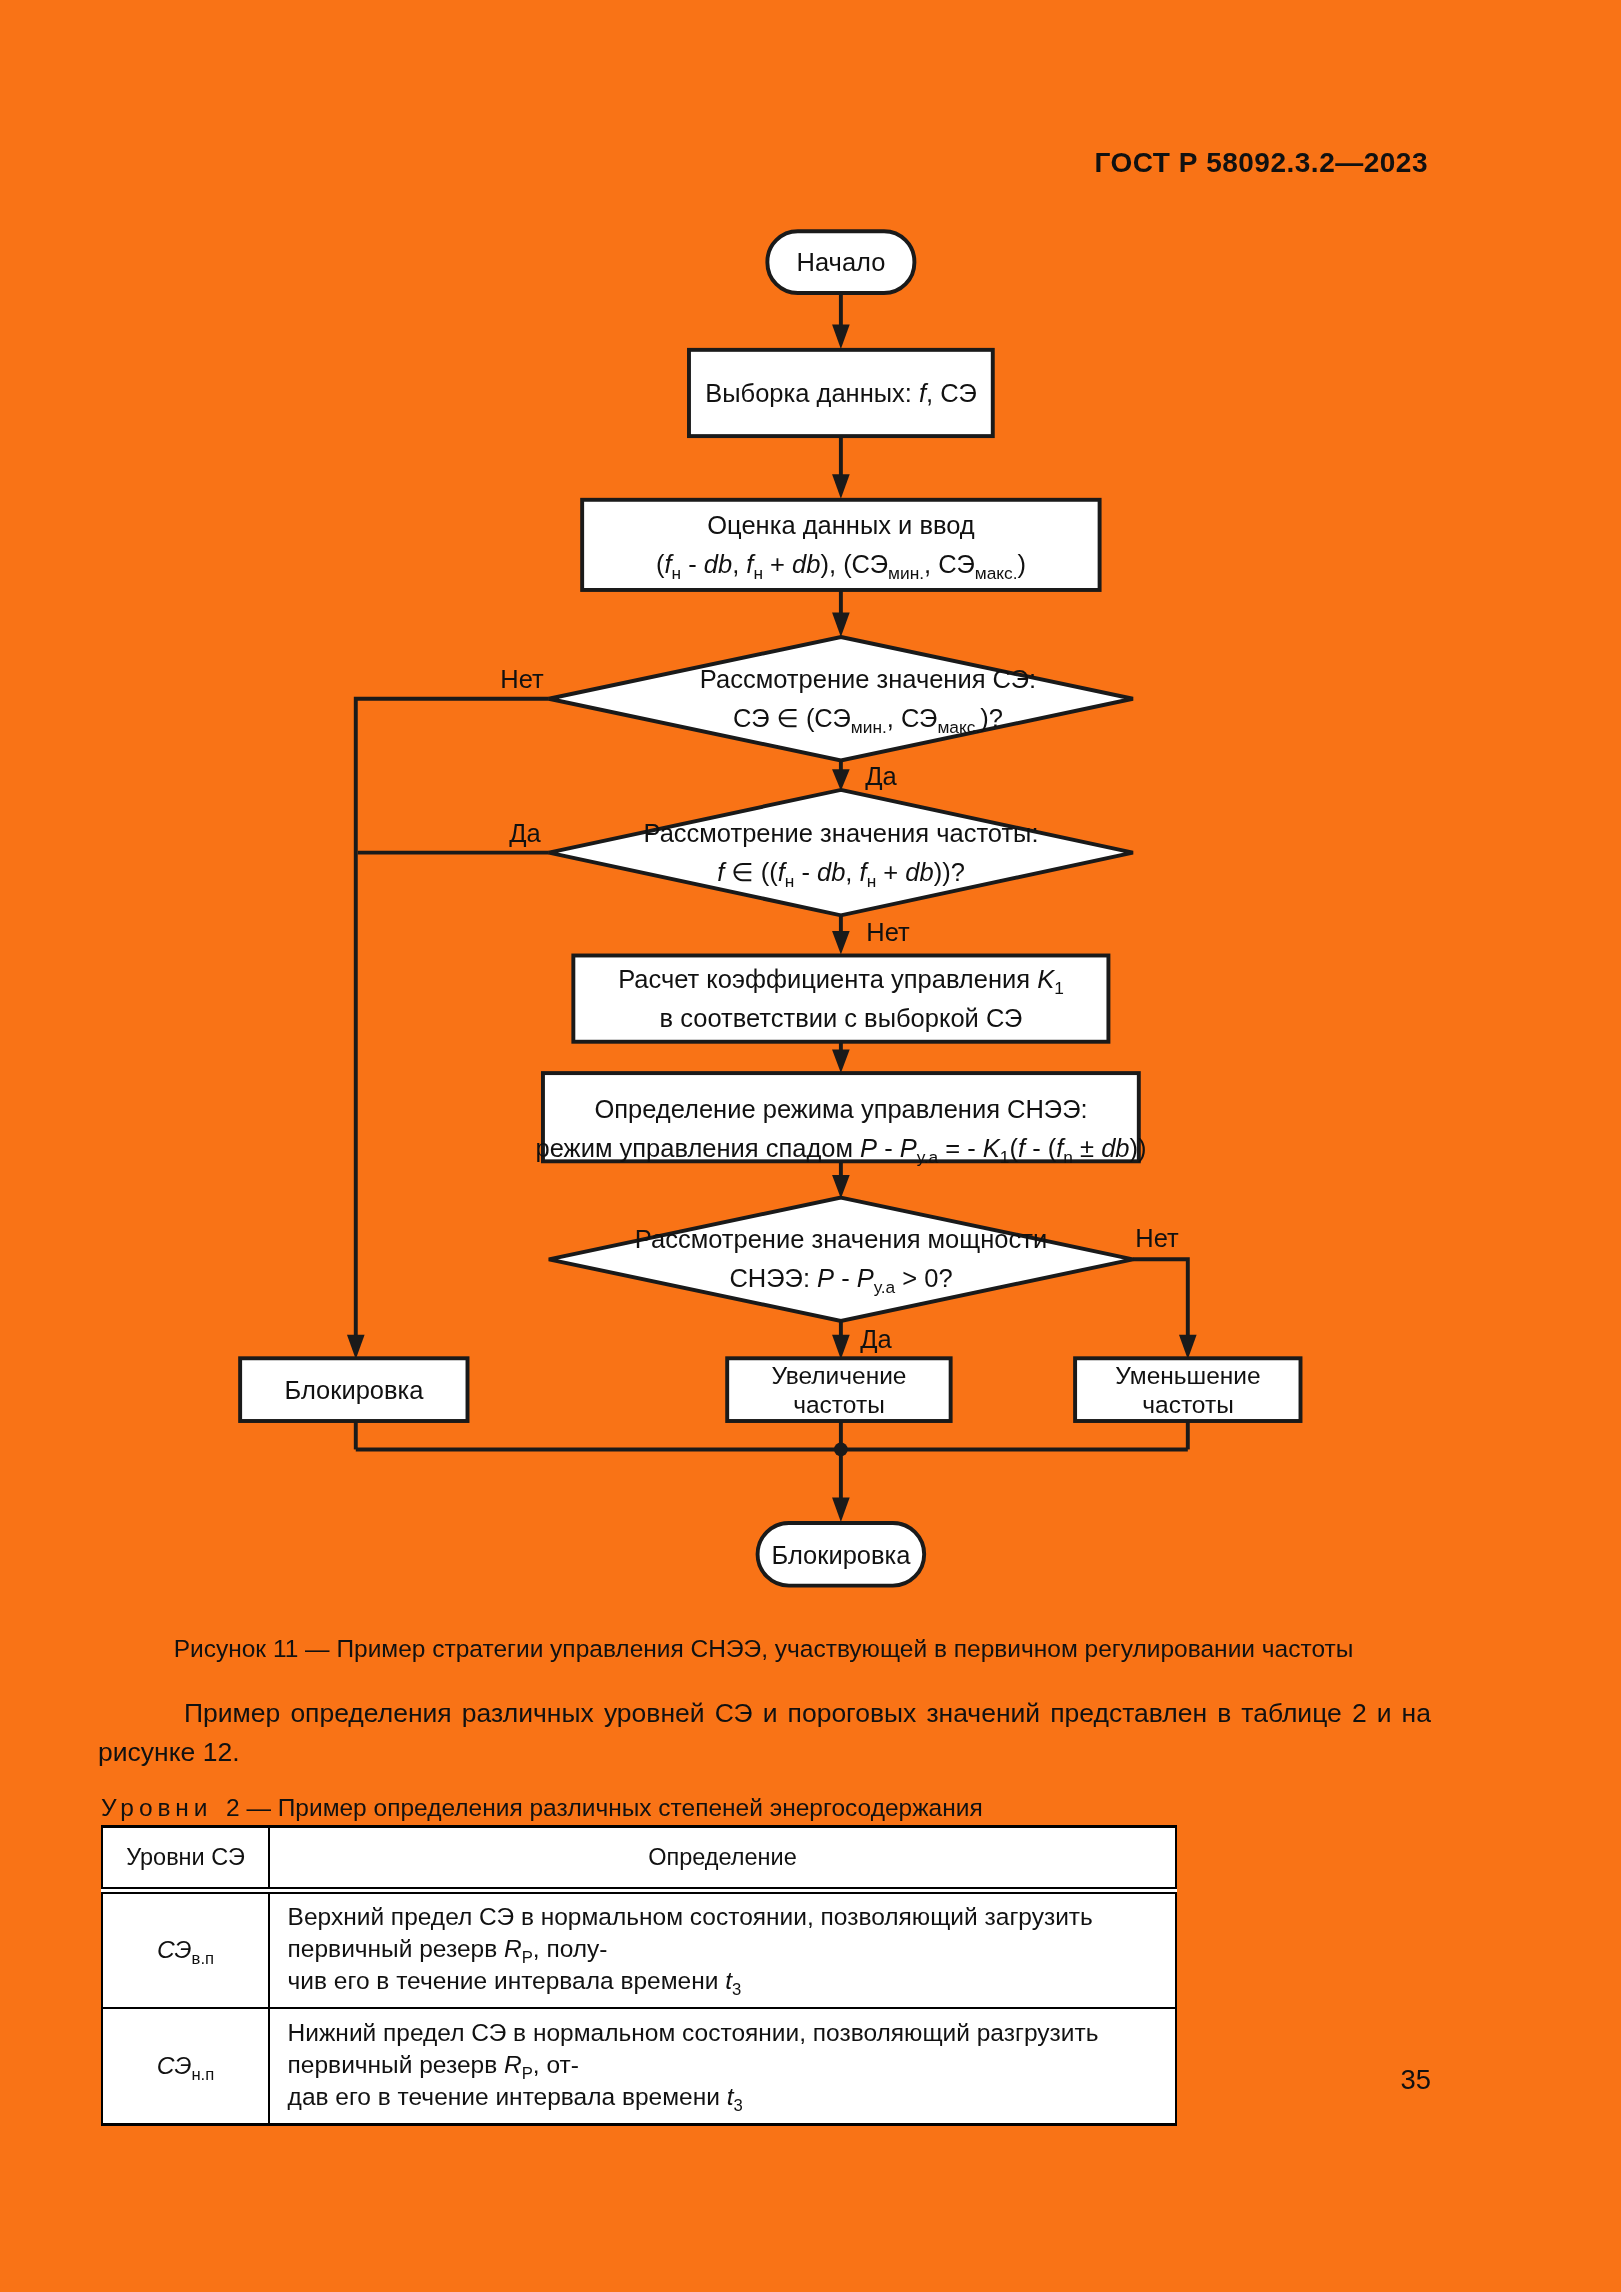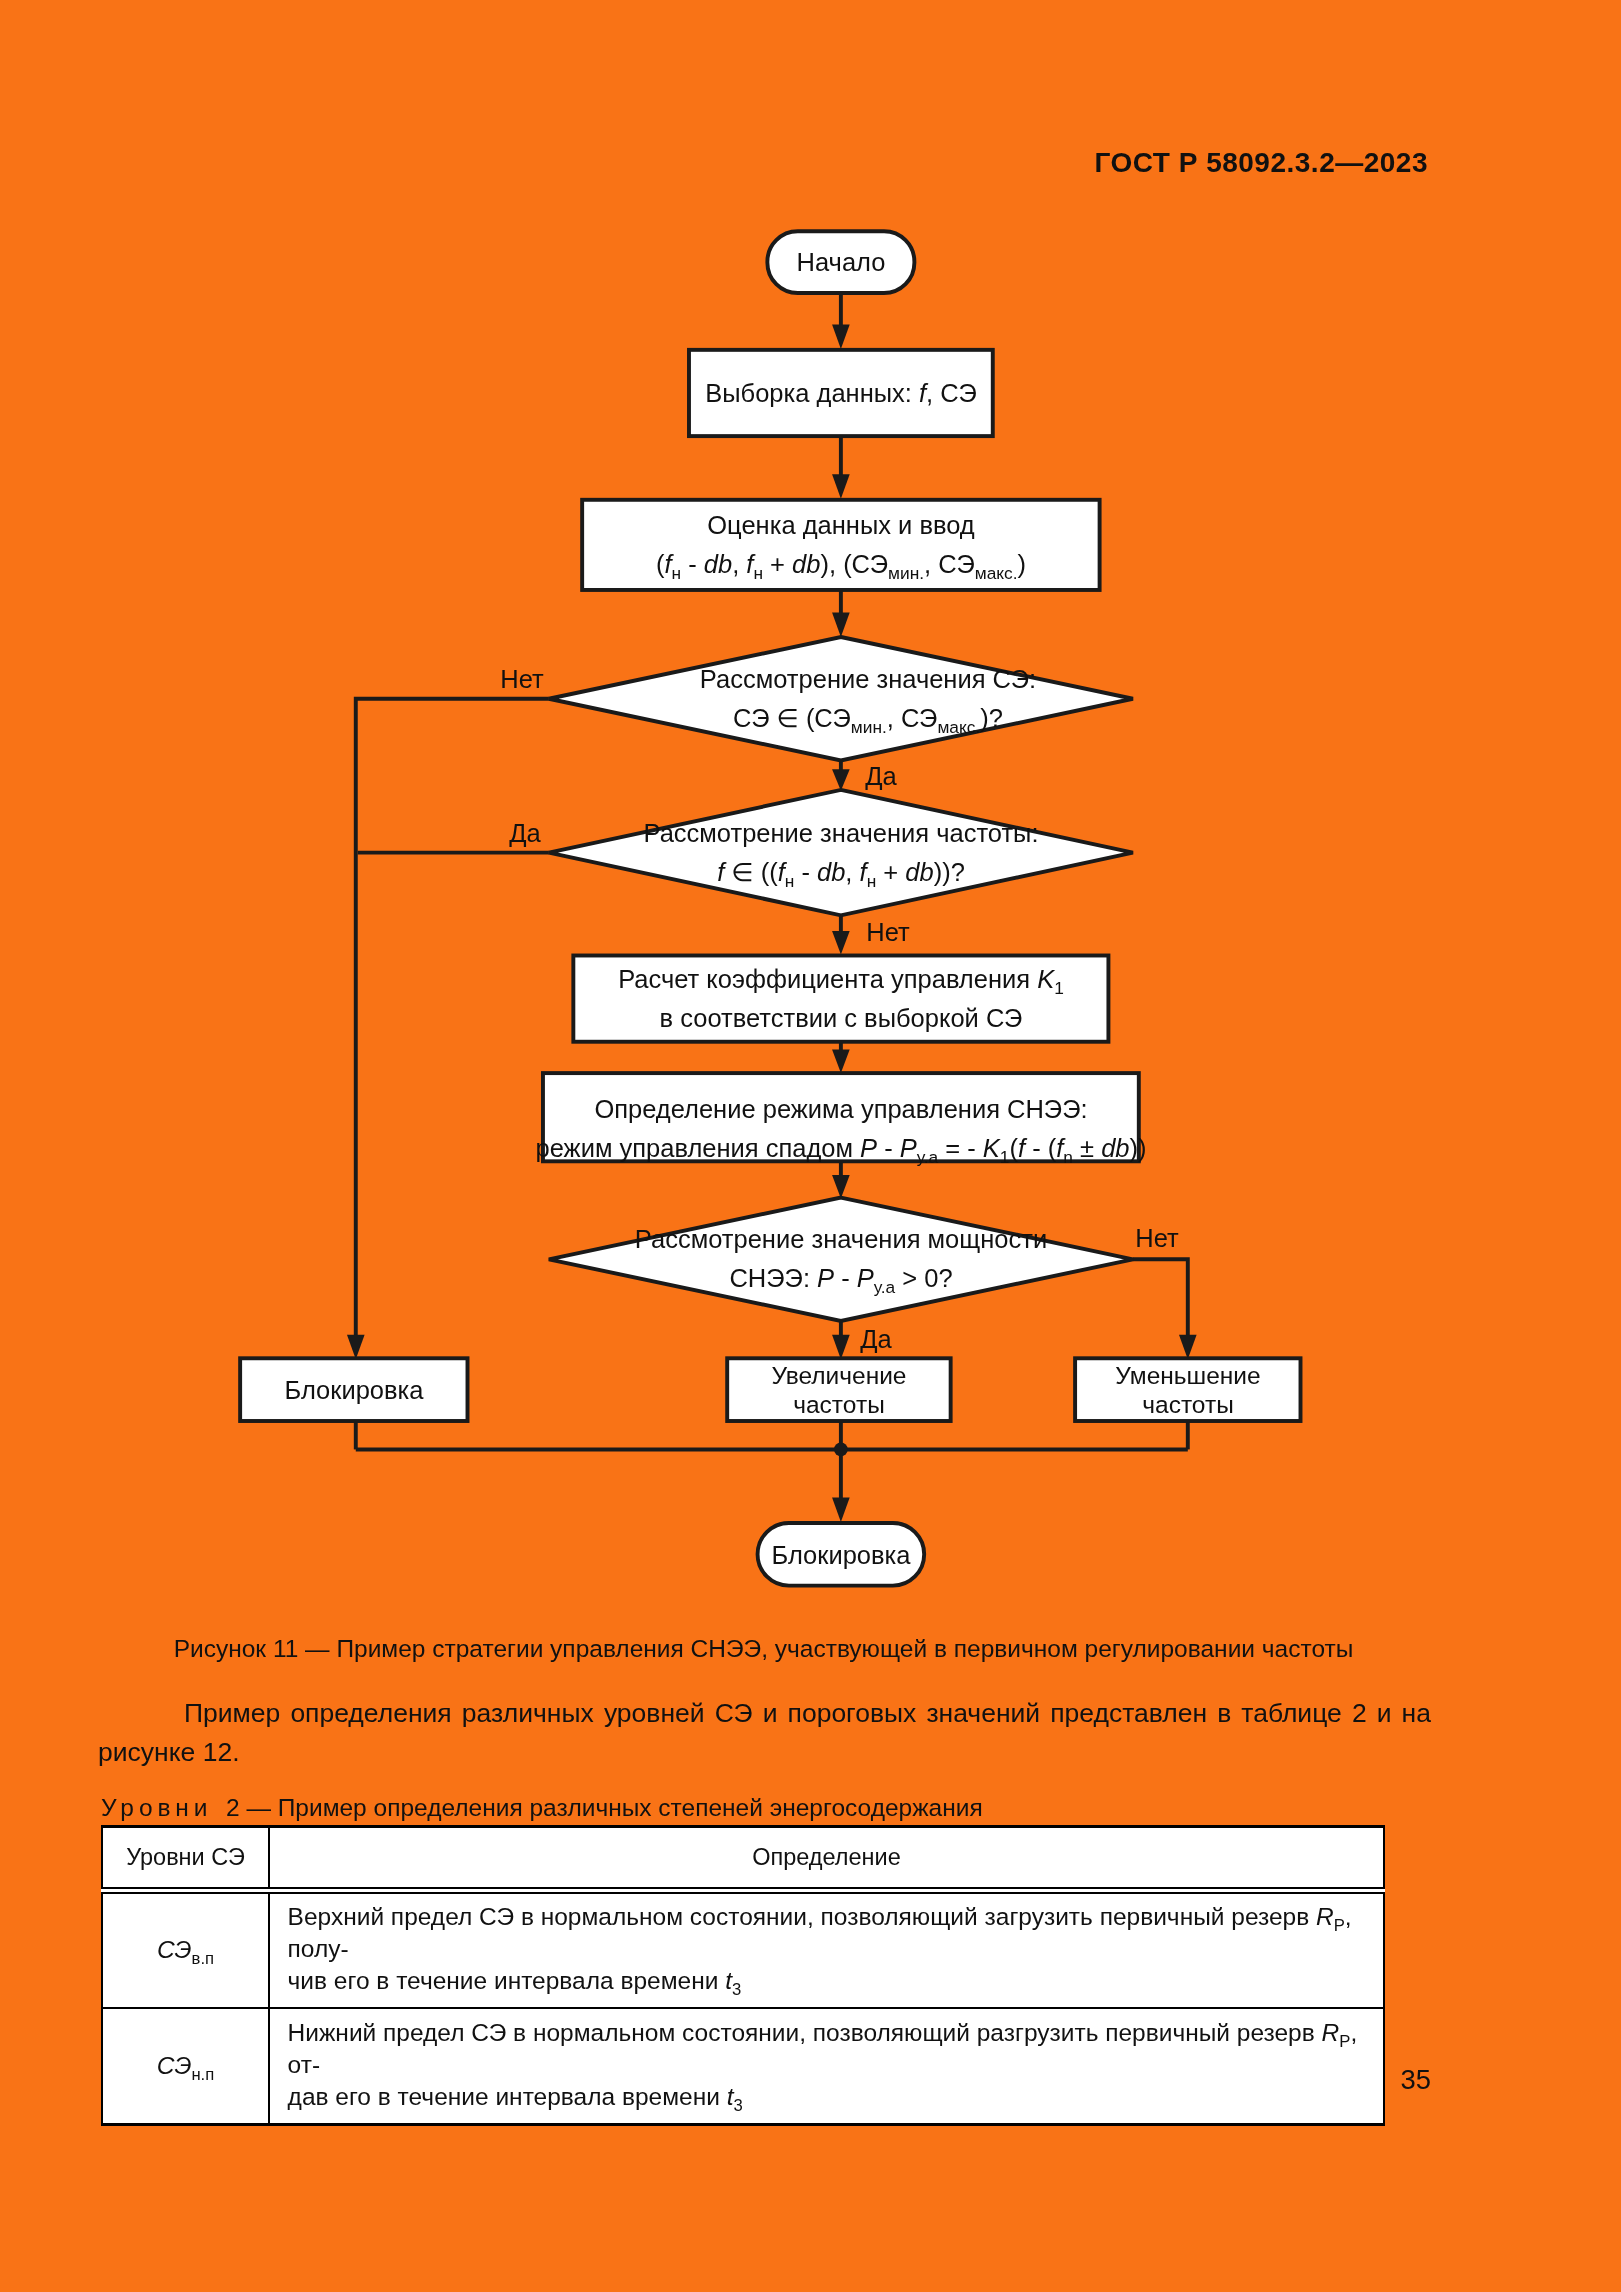--- a/index.html
+++ b/index.html
@@ -37,21 +37,21 @@
     position:absolute;left:98px;top:1694px;width:1333px;
     font-size:26.5px;line-height:39px;text-align:justify;
     text-indent:86px;margin:0;color:#111;
   }
   .table-caption{
     position:absolute;left:101px;top:1794px;width:1331px;
     font-size:24.5px;color:#111;
   }
   .table-caption .spaced{letter-spacing:4.9px;}
   .gost-table{
-    position:absolute;left:101px;top:1825px;width:1284px;
+    position:absolute;left:101px;top:1825px;width:1076px;
     border-collapse:collapse;table-layout:fixed;
     font-size:24.5px;color:#111;background:#fff;
   }
   .gost-table{border-top:3.9px solid #000;border-bottom:3.9px solid #000;
     border-left:2px solid #000;border-right:2px solid #000;}
   .gost-table th{
     font-weight:normal;font-size:23.5px;text-align:center;
     height:43px;border-bottom:7.8px double #000;padding:0 16px;
   }
   .gost-table td{

